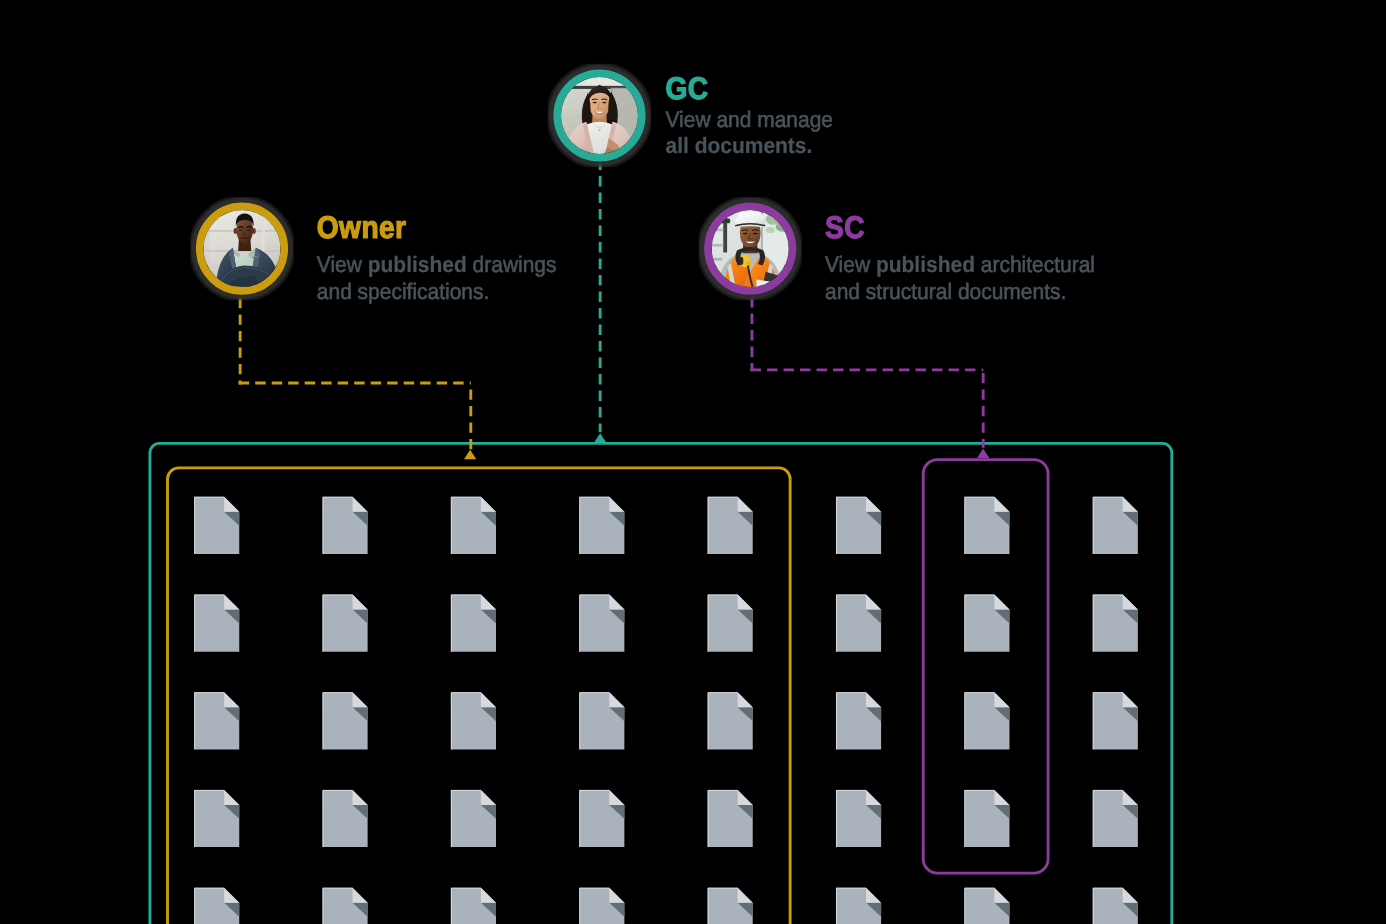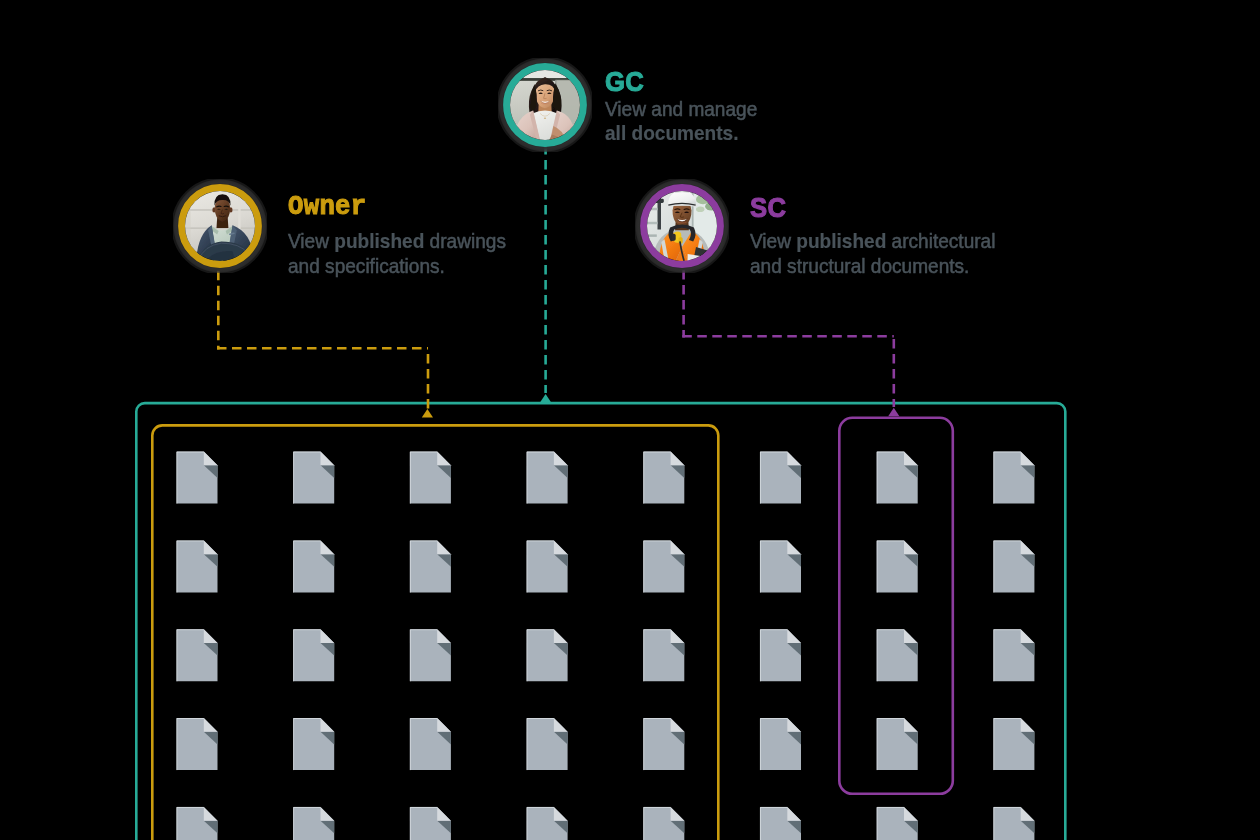--- a/index.html
+++ b/index.html
@@ -502,21 +502,21 @@
 
     <path d="M12.60 70.00 Q16.80 53.20 36.40 50.40 Q56.00 50.40 64.40 61.60
              L66.50 70.00 Z" fill="#2c3a4a"></path>
     <path d="M14.00 68.60 Q18.90 54.60 36.40 52.15 Q54.60 52.15 63.00 62.30" stroke="#57687d" stroke-width="0.63" fill="none" opacity="0.75"></path>
     <path d="M21.00 70.00 Q29.40 58.80 47.60 60.20 L50.40 70.00 Z" fill="#243140"></path>
 
     <rect x="44.10" y="42.00" width="5.60" height="1.54" rx="0.70" fill="#65798e" transform="rotate(-12 46.90 42.70)"></rect>
   </g>
     </g>
   </svg></div>
-      <div class="role txt" style="left: 287.5px; top: 178.5px; font-family: Liberation Mono, monospace;"><div class="rname" style="color: rgb(203, 156, 14);">Owner</div></div>
+      <div class="role txt" style="left: 287.5px; top: 178.5px;"><div class="rname" style="color: rgb(203, 156, 14);">Owner</div></div>
       <div class="role txt" style="left: 287.5px; top: 215.8px;">
         <div class="rdesc"><div class="rline"><span>View </span><b>published</b><span> drawings</span></div><div class="rline"><span>and specifications.</span></div></div>
       </div>
       <div class="role" style="left: 635px; top: 164px; width: 94px; height: 94px;">
   <svg viewBox="0 0 94 94" width="94" height="94">
     <defs>
       <clipPath id="clip-sc">
               <circle cx="47" cy="47" r="35"></circle>
             </clipPath>
       <filter id="soft-sc" x="-10%" y="-10%" width="120%" height="120%">

